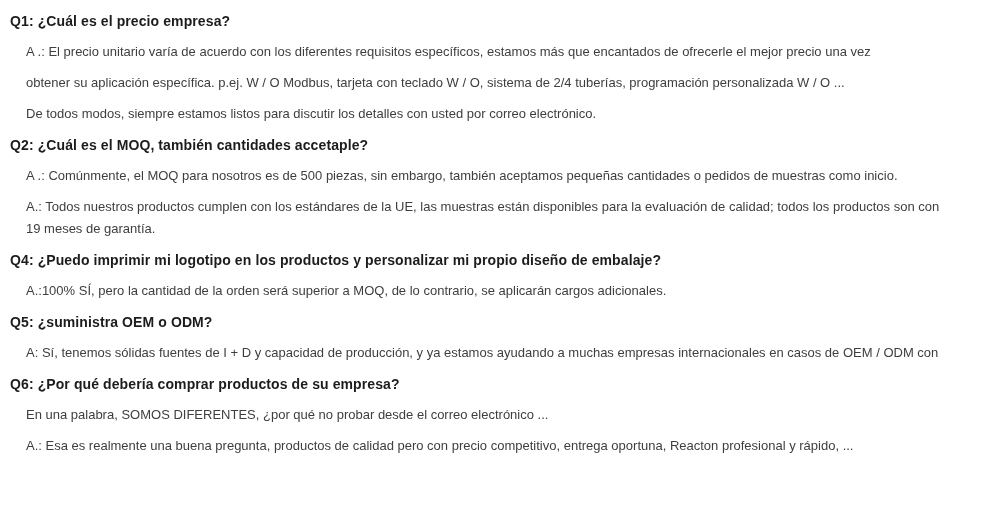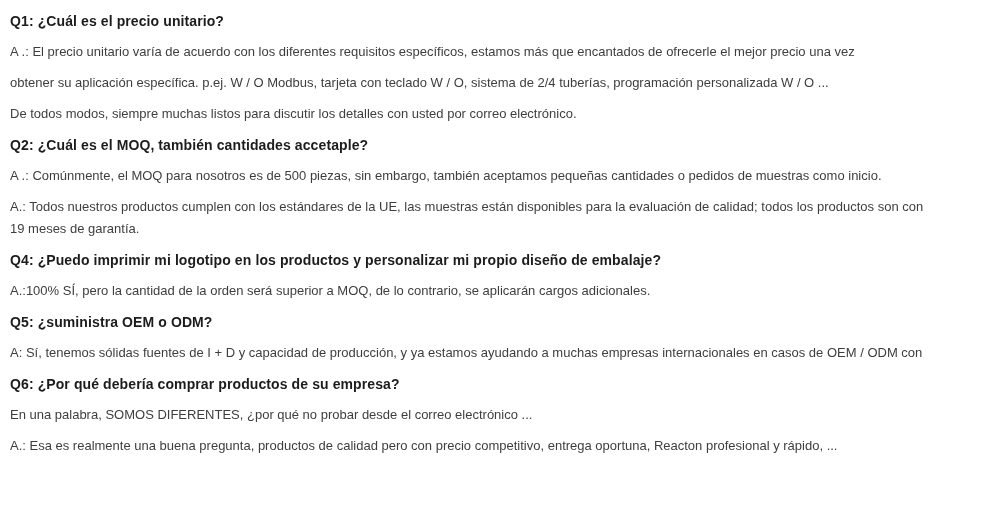--- a/index.html
+++ b/index.html
@@ -22,41 +22,41 @@
     color: #1c1c1c;
     line-height: 22px;
     margin: 9px 0;
     letter-spacing: 0.1px;
   }
   .faq-a {
     font-size: 13px;
     font-weight: 400;
     color: #3e3e3e;
     line-height: 22px;
-    margin: 9px 0;
+    margin: 9px 16px;
   }
   .ln {
     display: block;
   }
 </style>
 </head>
 <body>
 
 <main class="doc">
 
   <section>
-    <h3 class="faq-q">Q1: ¿Cuál es el precio unitario?</h3>
+    <h3 class="faq-q">Q1: ¿Cuál es el precio empresa?</h3>
     <p class="faq-a">
         <span class="ln">A .: El precio unitario varía de acuerdo con los diferentes requisitos específicos, estamos más que encantados de ofrecerle el mejor precio una vez</span>
       </p>
     <p class="faq-a">
         <span class="ln">obtener su aplicación específica. p.ej. W / O Modbus, tarjeta con teclado W / O, sistema de 2/4 tuberías, programación personalizada W / O ...</span>
       </p>
     <p class="faq-a">
-        <span class="ln">De todos modos, siempre muchas listos para discutir los detalles con usted por correo electrónico.</span>
+        <span class="ln">De todos modos, siempre estamos listos para discutir los detalles con usted por correo electrónico.</span>
       </p>
   </section>
 
   <section>
     <h3 class="faq-q">Q2: ¿Cuál es el MOQ, también cantidades accetaple?</h3>
     <p class="faq-a">
         <span class="ln">A .: Comúnmente, el MOQ para nosotros es de 500 piezas, sin embargo, también aceptamos pequeñas cantidades o pedidos de muestras como inicio.</span>
       </p>
   </section>
 

